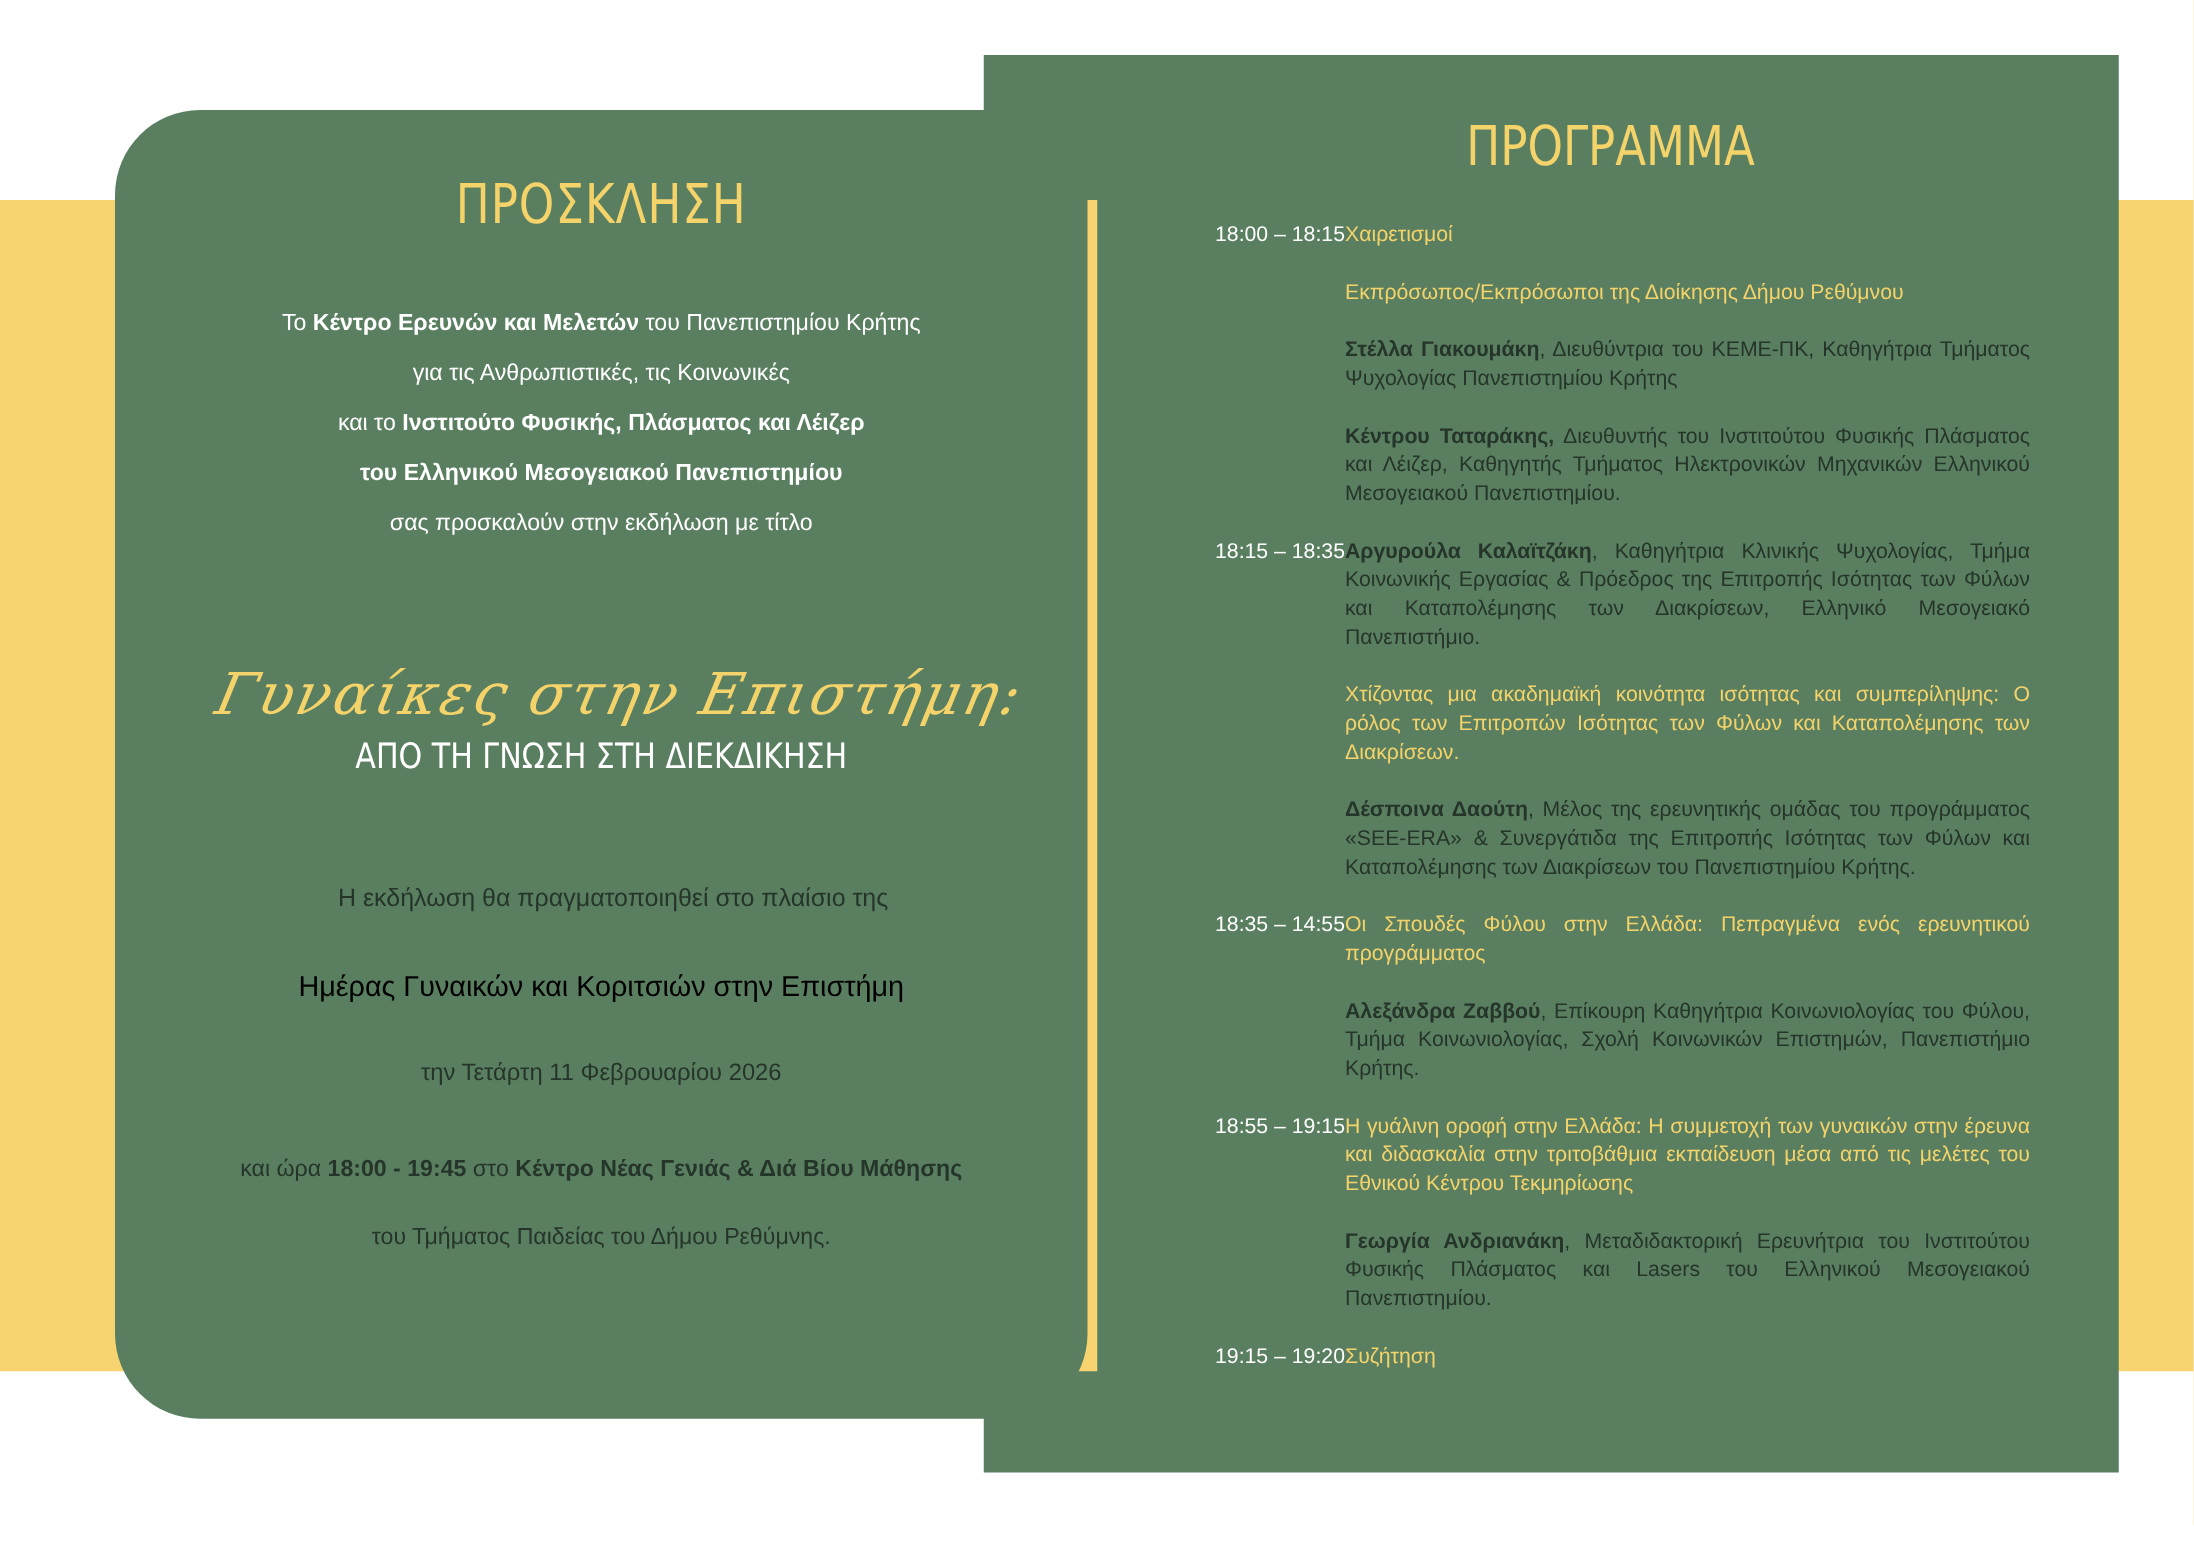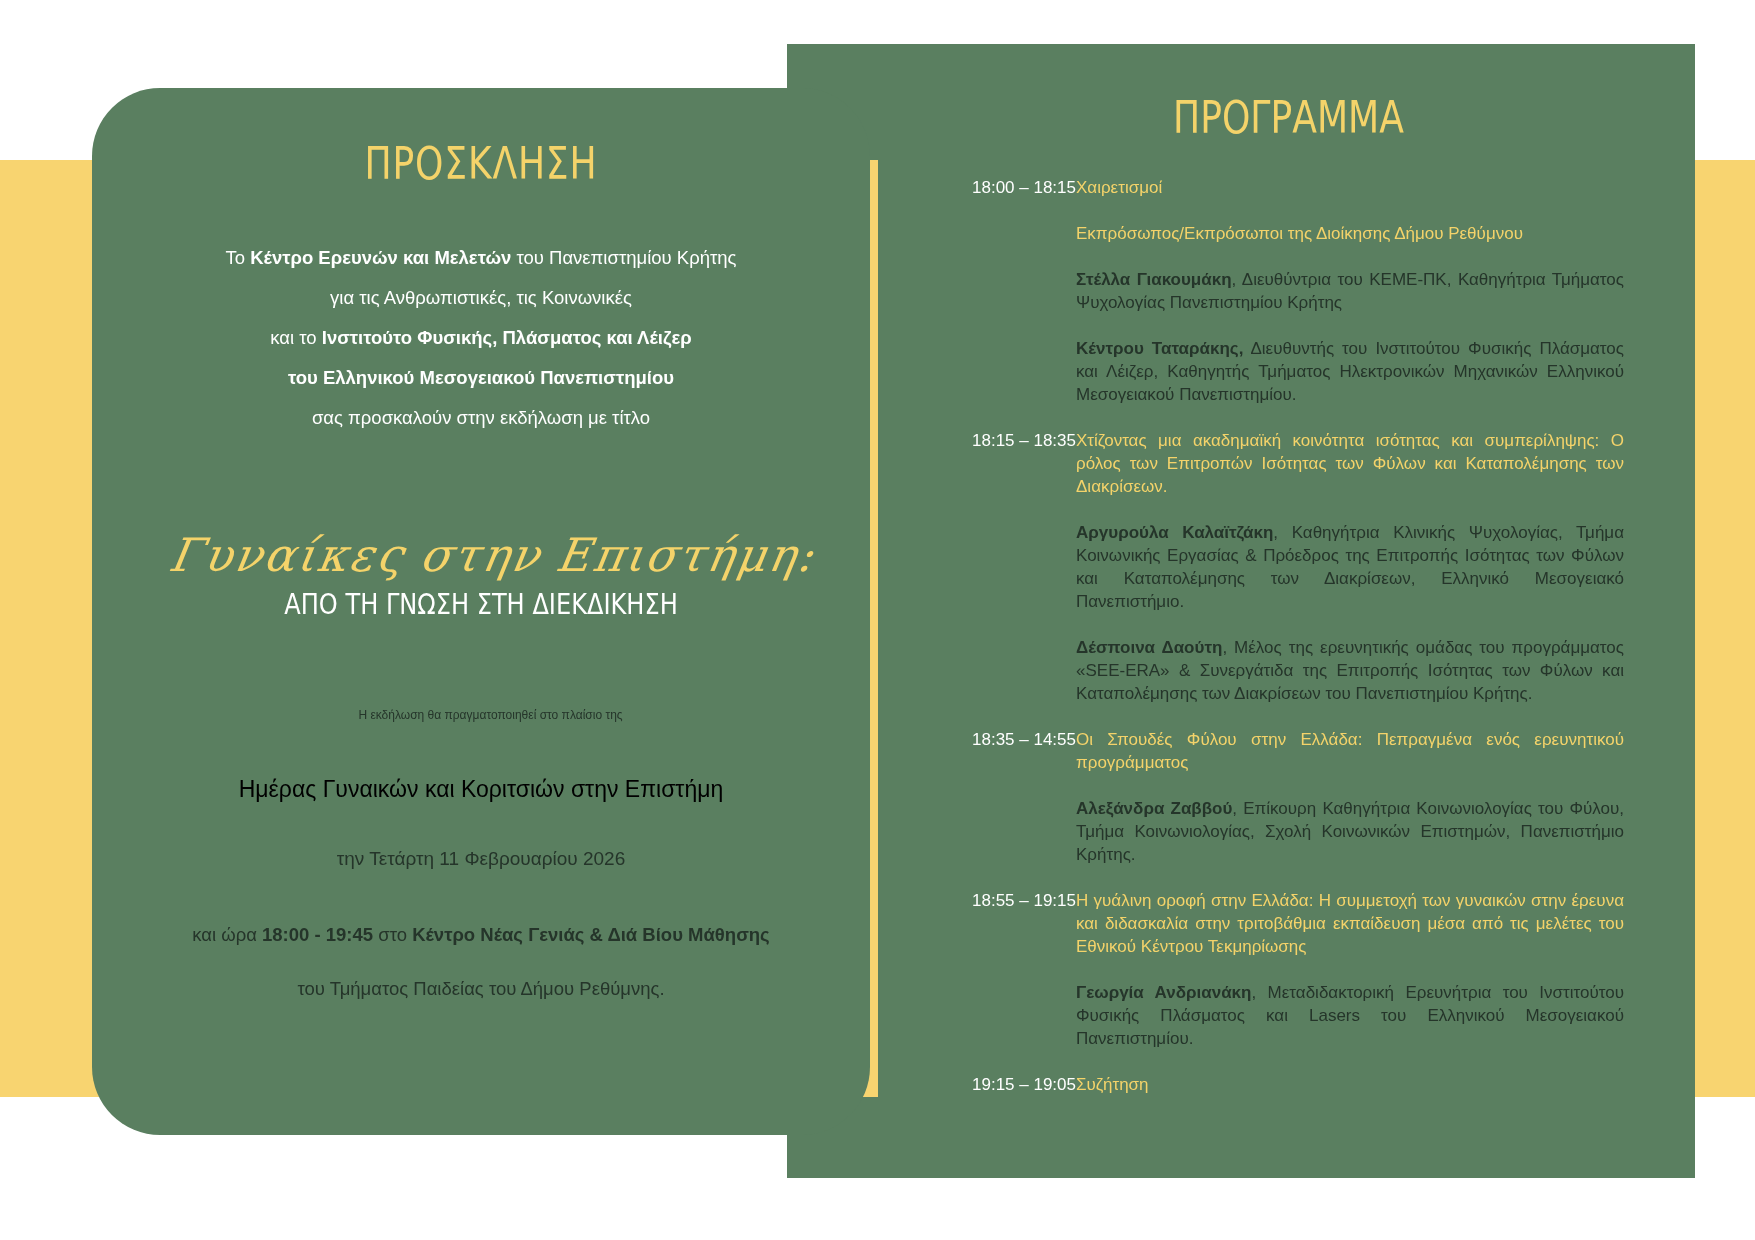--- a/index.html
+++ b/index.html
@@ -50,21 +50,21 @@
     .script-title {
       position: absolute; left: 30px; right: 0; top: 440px;
       font-family: "DejaVu Serif", serif; font-style: italic; font-size: 46px;
       color: #f4d36a; letter-spacing: 2px; transform: skewX(-12deg);
     }
     .subtitle {
       position: absolute; left: 0; right: 0; top: 500px;
       font-family: "DejaVu Sans", sans-serif; font-size: 28px; color: #ffffff;
       transform: scaleX(0.86);
     }
-    .context { position: absolute; left: 0; right: 0; top: 620px; font-size: 12px; color: #25352a; margin-left: 19px; }
+    .context { position: absolute; left: 0; right: 0; top: 620px; font-size: 20px; color: #25352a; margin-left: 19px; }
     .dayname { position: absolute; left: 0; right: 0; top: 688px; font-size: 23px; color: #000000; }
     .date { position: absolute; left: 0; right: 0; top: 760px; font-size: 19px; color: #25352a; }
     .venue { position: absolute; left: 0; right: 0; top: 820px; }
     .venue .line { height: 54px; line-height: 54px; font-size: 18.5px; color: #25352a; }
     .venue b { font-weight: bold; }
 
     .prog-title {
       position: absolute; left: 787px; width: 1000px; top: 92px; text-align: center;
       font-family: "DejaVu Sans", sans-serif; font-size: 44px; color: #f4d36a;
       transform: scaleX(0.82); transform-origin: 508px 0;
@@ -127,22 +127,22 @@
       <p class="p topic">Χαιρετισμοί</p>
       <p class="p topic">Εκπρόσωπος/Εκπρόσωποι της Διοίκησης Δήμου Ρεθύμνου</p>
       <p class="p speaker"><b>Στέλλα Γιακουμάκη</b><span>, Διευθύντρια του ΚΕΜΕ-ΠΚ, Καθηγήτρια Τμήματος Ψυχολογίας Πανεπιστημίου Κρήτης</span></p>
       <p class="p speaker"><b>Κέντρου Ταταράκης,</b><span> Διευθυντής του Ινστιτούτου Φυσικής Πλάσματος και Λέιζερ, Καθηγητής Τμήματος Ηλεκτρονικών Μηχανικών Ελληνικού Μεσογειακού Πανεπιστημίου.</span></p>
     </div>
   </div>
 
   <div class="slot">
     <div class="time">18:15 – 18:35</div>
     <div class="body">
+      <p class="p speaker"><b>Αργυρούλα Καλαϊτζάκη</b><span>, Καθηγήτρια Κλινικής Ψυχολογίας, Τμήμα Κοινωνικής Εργασίας &amp; Πρόεδρος της Επιτροπής Ισότητας των Φύλων και Καταπολέμησης των Διακρίσεων, Ελληνικό Μεσογειακό Πανεπιστήμιο.</span></p>
       <p class="p topic">Χτίζοντας μια ακαδημαϊκή κοινότητα ισότητας και συμπερίληψης: Ο ρόλος των Επιτροπών Ισότητας των Φύλων και Καταπολέμησης των Διακρίσεων.</p>
-      <p class="p speaker"><b>Αργυρούλα Καλαϊτζάκη</b><span>, Καθηγήτρια Κλινικής Ψυχολογίας, Τμήμα Κοινωνικής Εργασίας &amp; Πρόεδρος της Επιτροπής Ισότητας των Φύλων και Καταπολέμησης των Διακρίσεων, Ελληνικό Μεσογειακό Πανεπιστήμιο.</span></p>
       <p class="p speaker"><b>Δέσποινα Δαούτη</b><span>, Μέλος της ερευνητικής ομάδας του προγράμματος «SEE-ERA» &amp; Συνεργάτιδα της Επιτροπής Ισότητας των Φύλων και Καταπολέμησης των Διακρίσεων του Πανεπιστημίου Κρήτης.</span></p>
     </div>
   </div>
 
   <div class="slot">
     <div class="time">18:35 – 14:55</div>
     <div class="body">
       <p class="p topic">Οι Σπουδές Φύλου στην Ελλάδα: Πεπραγμένα ενός ερευνητικού προγράμματος</p>
       <p class="p speaker"><b>Αλεξάνδρα Ζαββού</b><span>, Επίκουρη Καθηγήτρια Κοινωνιολογίας του Φύλου, Τμήμα Κοινωνιολογίας, Σχολή Κοινωνικών Επιστημών, Πανεπιστήμιο Κρήτης.</span></p>
     </div>
@@ -150,18 +150,18 @@
 
   <div class="slot">
     <div class="time">18:55 – 19:15</div>
     <div class="body">
       <p class="p topic">Η γυάλινη οροφή στην Ελλάδα: Η συμμετοχή των γυναικών στην έρευνα και διδασκαλία στην τριτοβάθμια εκπαίδευση μέσα από τις μελέτες του Εθνικού Κέντρου Τεκμηρίωσης</p>
       <p class="p speaker"><b>Γεωργία Ανδριανάκη</b><span>, Μεταδιδακτορική Ερευνήτρια του Ινστιτούτου Φυσικής Πλάσματος και Lasers του Ελληνικού Μεσογειακού Πανεπιστημίου.</span></p>
     </div>
   </div>
 
   <div class="slot">
-    <div class="time">19:15 – 19:05</div>
+    <div class="time">19:15 – 19:20</div>
     <div class="body">
       <p class="p topic">Συζήτηση</p>
     </div>
   </div>
 </div>
 
 </body></html>

